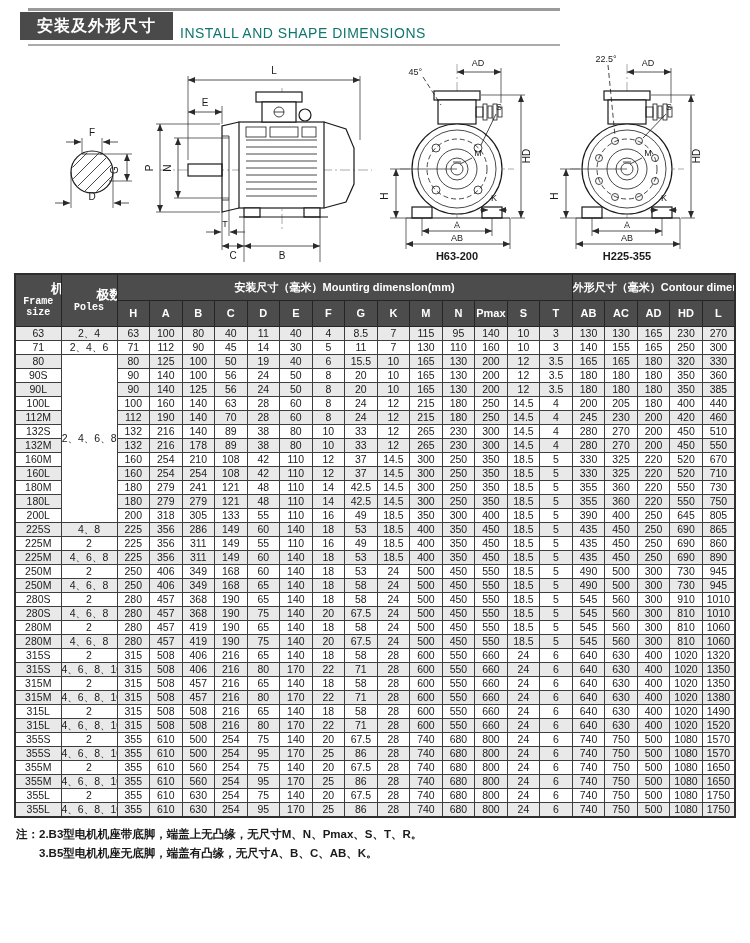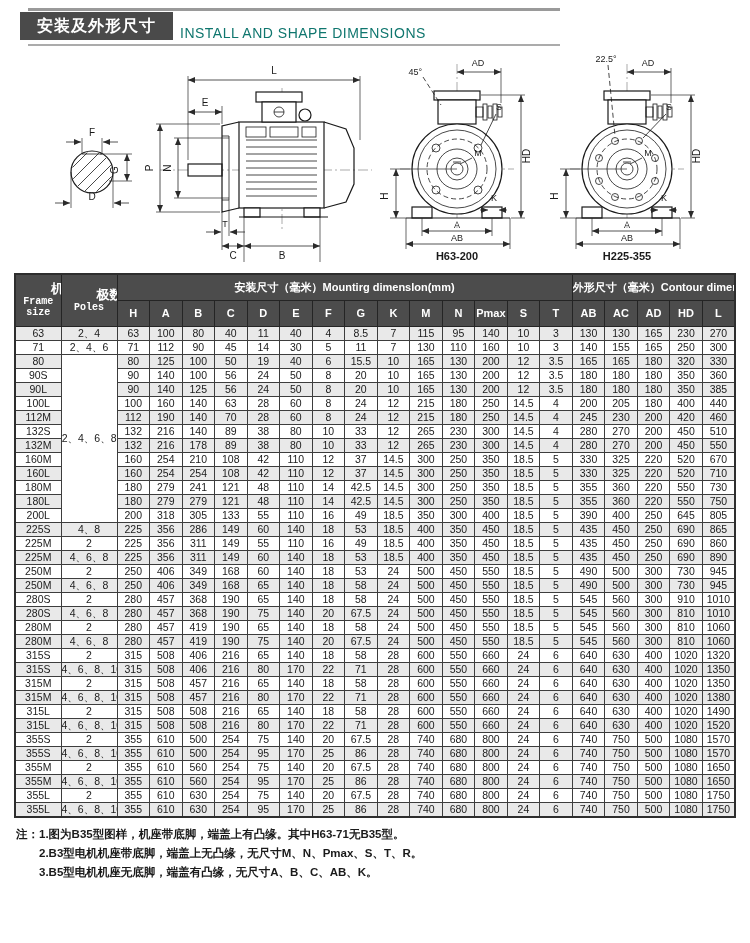--- a/index.html
+++ b/index.html
@@ -1121,17 +1121,16 @@
         <td>500</td>
         <td>1080</td>
         <td>1750</td>
       </tr>
     </tbody>
 </table>
 
 <div class="notes">
   <span class="notes-label">注：</span>
   <div class="notes-list">
-      <div class="note-item">1.图为B35型图样，机座带底脚，端盖上有凸缘。其中H63-71无B35型。</div>
       <div class="note-item">2.B3型电机机座带底脚，端盖上无凸缘，无尺寸M、N、Pmax、S、T、R。</div>
       <div class="note-item">3.B5型电机机座无底脚，端盖有凸缘，无尺寸A、B、C、AB、K。</div>
     </div>
 </div>
 
 </body></html>

